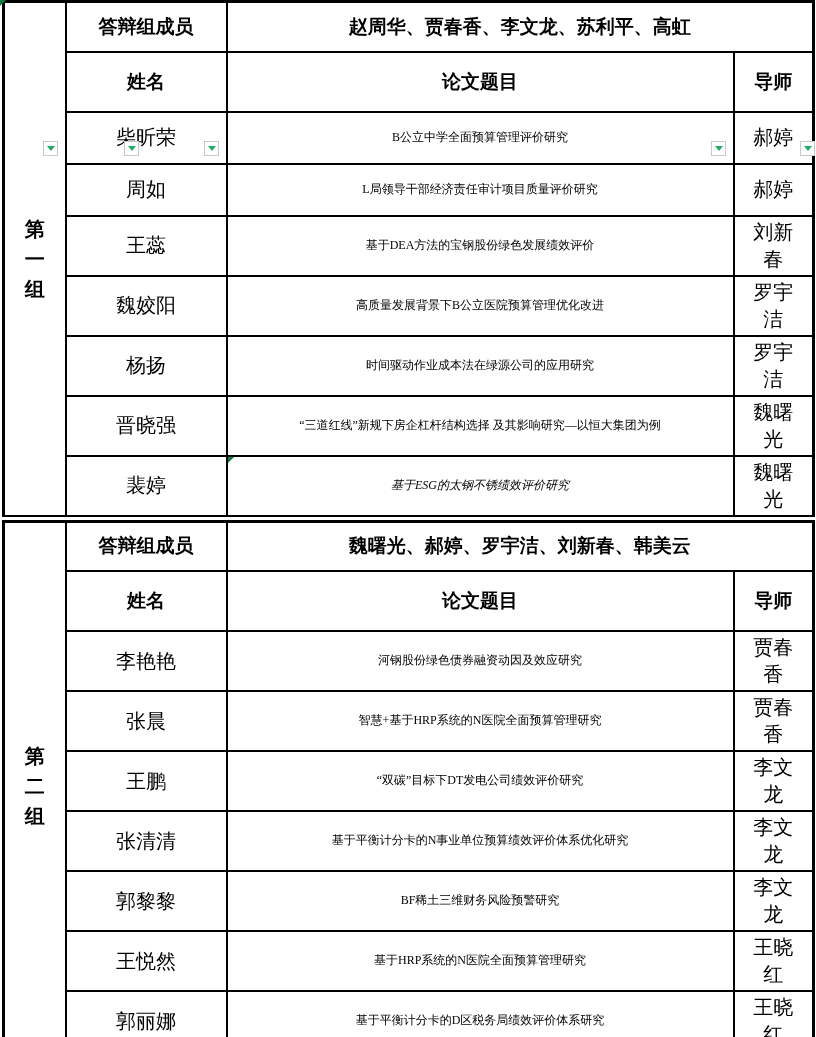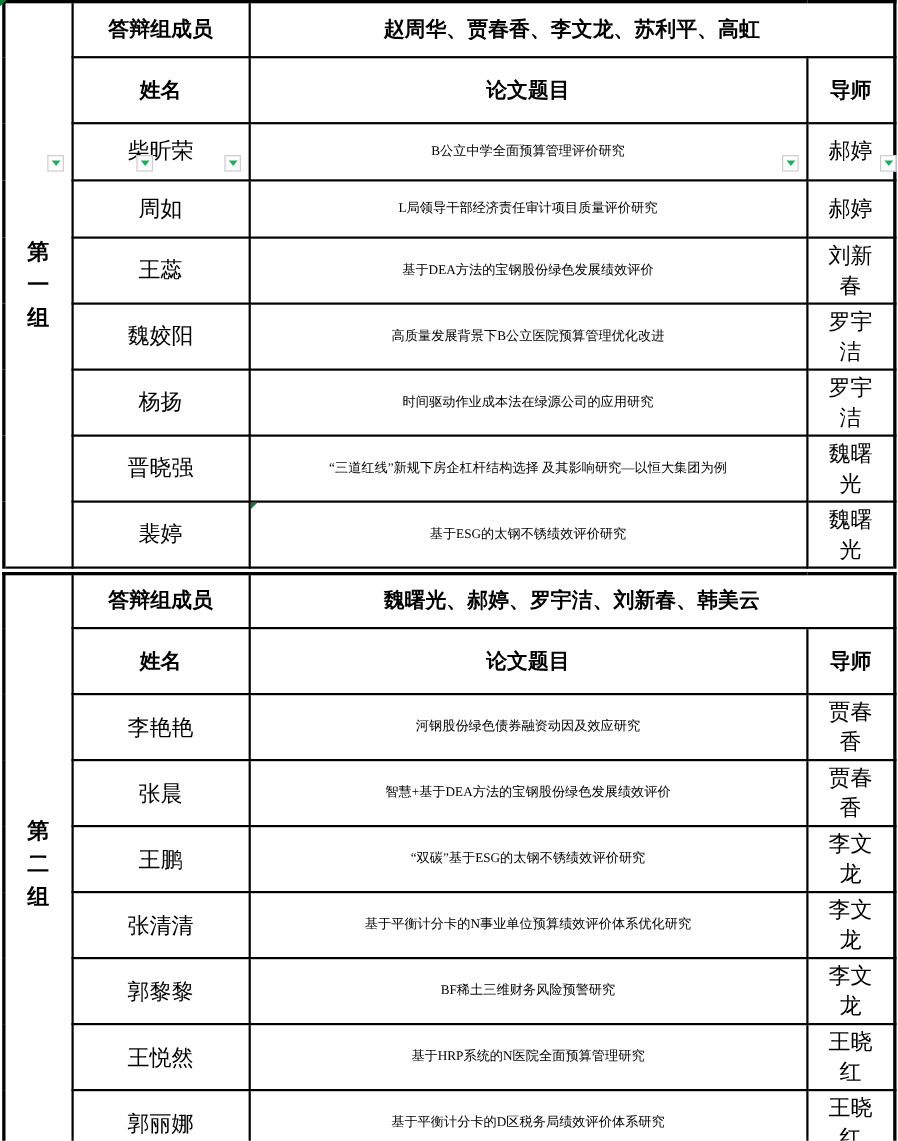--- a/index.html
+++ b/index.html
@@ -57,21 +57,21 @@
     border-top:5px solid var(--filter-triangle-green,#21ab63);
   }
   .fb1{left:43px;} .fb2{left:124px;} .fb3{left:204px;} .fb4{left:711px;} .fb5{left:800px;}
 
   
   .corner-marker{
     position:absolute;top:0;left:0;width:0;height:0;
     border-top:6px solid var(--comment-marker-green,#107c41);
     border-right:6px solid transparent;
   }
-  td.has-marker{position:relative;}
+  td.has-marker{position:relative;font-style:italic;}
   td.has-marker::before{
     content:"";position:absolute;top:0;left:0;width:0;height:0;
     border-top:6px solid var(--comment-marker-green,#107c41);
     border-right:6px solid transparent;
   }
 </style>
 </head>
 <body>
 
 <div class="page">
@@ -157,26 +157,26 @@
         <td class="col-header">论文题目</td>
         <td class="col-header">导师</td>
       </tr>
     <tr class="row-student">
     <td class="c-name"><span>李艳艳</span></td>
     <td class="c-title"><span>河钢股份绿色债券融资动因及效应研究</span></td>
     <td class="c-advisor"><span>贾春香</span></td>
   </tr>
         <tr class="row-student">
     <td class="c-name"><span>张晨</span></td>
-    <td class="c-title"><span>智慧+基于DEA方法的宝钢股份绿色发展绩效评价</span></td>
+    <td class="c-title"><span>智慧+基于HRP系统的N医院全面预算管理研究</span></td>
     <td class="c-advisor"><span>贾春香</span></td>
   </tr>
         <tr class="row-student">
     <td class="c-name"><span>王鹏</span></td>
-    <td class="c-title"><span>“双碳”基于ESG的太钢不锈绩效评价研究</span></td>
+    <td class="c-title"><span>“双碳”目标下DT发电公司绩效评价研究</span></td>
     <td class="c-advisor"><span>李文龙</span></td>
   </tr>
         <tr class="row-student">
     <td class="c-name"><span>张清清</span></td>
     <td class="c-title"><span>基于平衡计分卡的N事业单位预算绩效评价体系优化研究</span></td>
     <td class="c-advisor"><span>李文龙</span></td>
   </tr>
         <tr class="row-student">
     <td class="c-name"><span>郭黎黎</span></td>
     <td class="c-title"><span>BF稀土三维财务风险预警研究</span></td>

